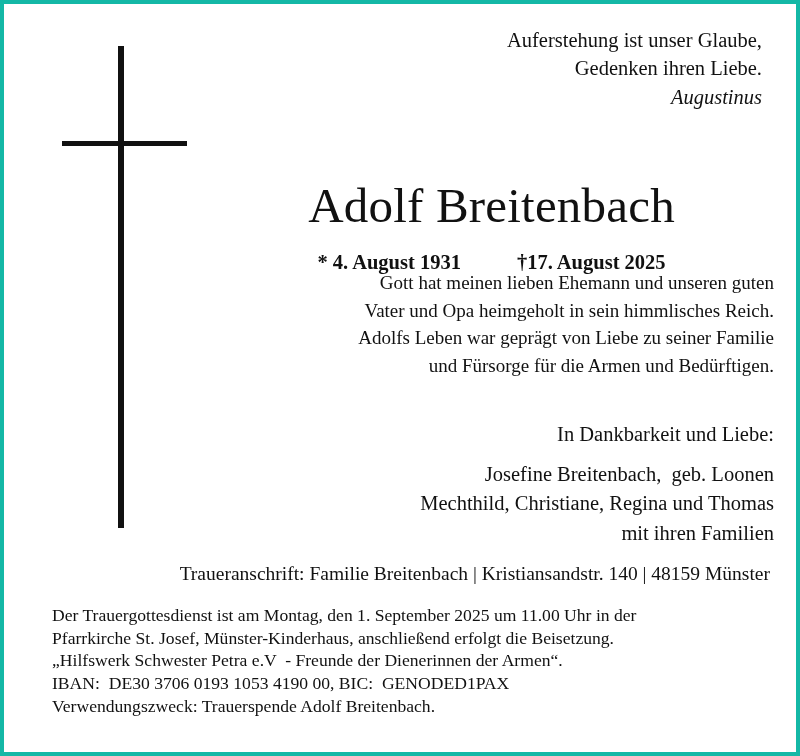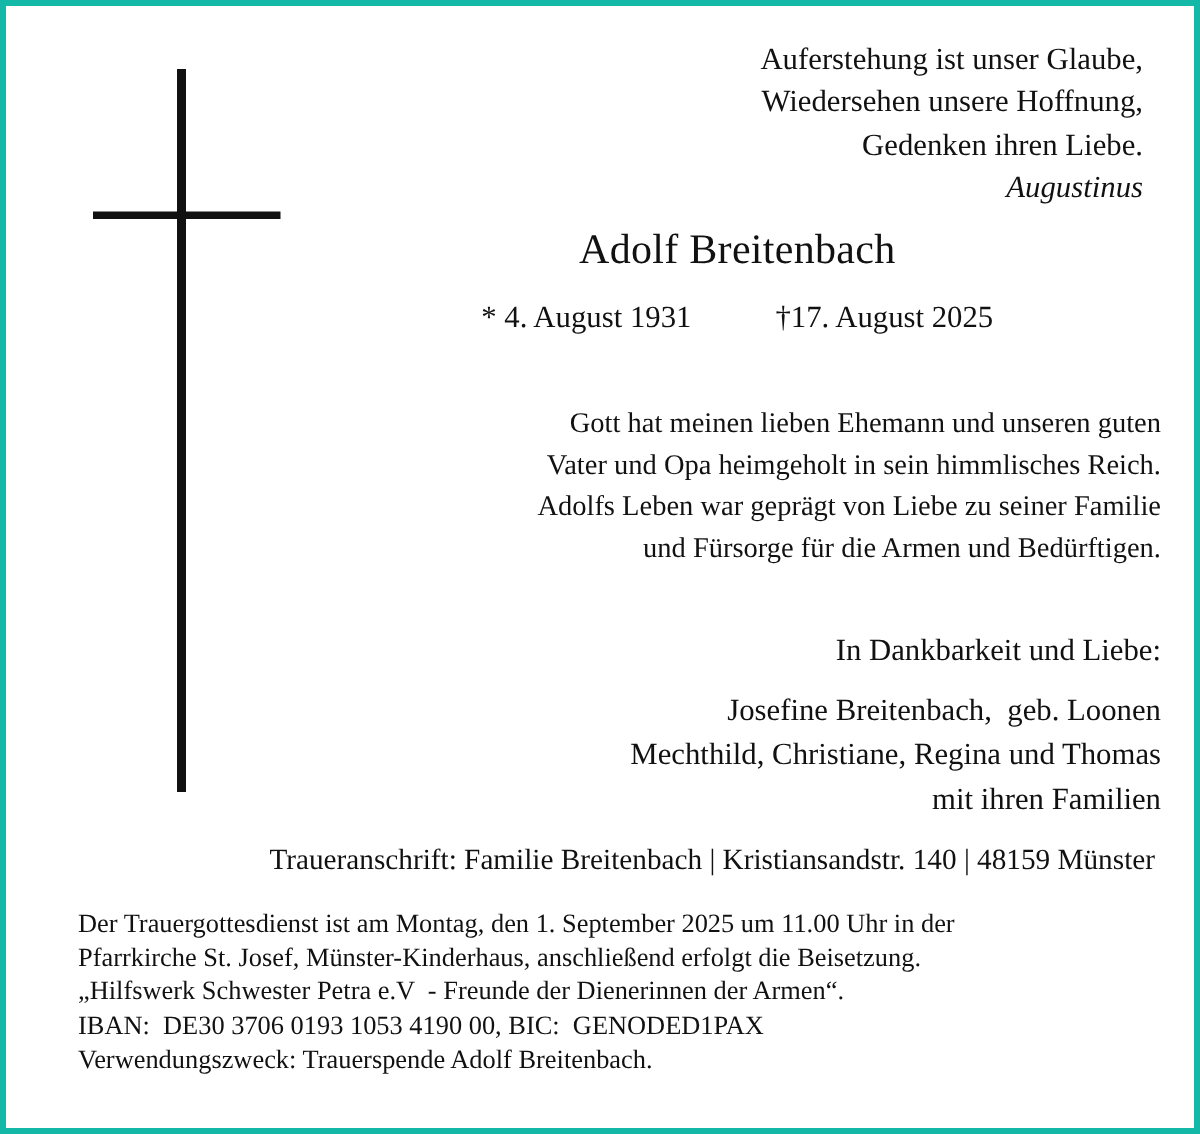--- a/index.html
+++ b/index.html
@@ -66,32 +66,34 @@
 
   
   .deceased-block {
     position: absolute;
     left: 205px;
     top: 148px;
     width: 565px;
     text-align: center;
   }
   .deceased-name {
-    font-size: 28px;
+    font-size: 49px;
     line-height: 1.05;
     letter-spacing: 0.2px;
     white-space: nowrap;
+    margin-top: 28px;
   }
   .life-dates {
     margin-top: 20px;
     font-size: 20.5px;
     display: flex;
     justify-content: center;
     gap: 56px;
     white-space: nowrap;
+    font-weight: bold;
   }
   .life-dates .date-item {
     white-space: pre;
   }
 
   .memorial-text {
     position: absolute;
     left: 240px;
     top: 265px;
     width: 530px;
@@ -146,21 +148,20 @@
 
 <div class="notice-card">
 
   <div class="cross">
     <div class="bar-vertical"></div>
     <div class="bar-horizontal"></div>
   </div>
 
   <div class="epigraph">
     <div>Auferstehung ist unser Glaube,</div>
-    <div>Wiedersehen unsere Hoffnung,</div>
     <div>Gedenken ihren Liebe.</div>
     <div class="attribution">Augustinus</div>
   </div>
 
   <div class="deceased-block">
     <div class="deceased-name">Adolf Breitenbach</div>
     <div class="life-dates">
       <span class="date-item">* 4. August 1931</span>
       <span class="date-item">†17. August 2025</span>
     </div>

